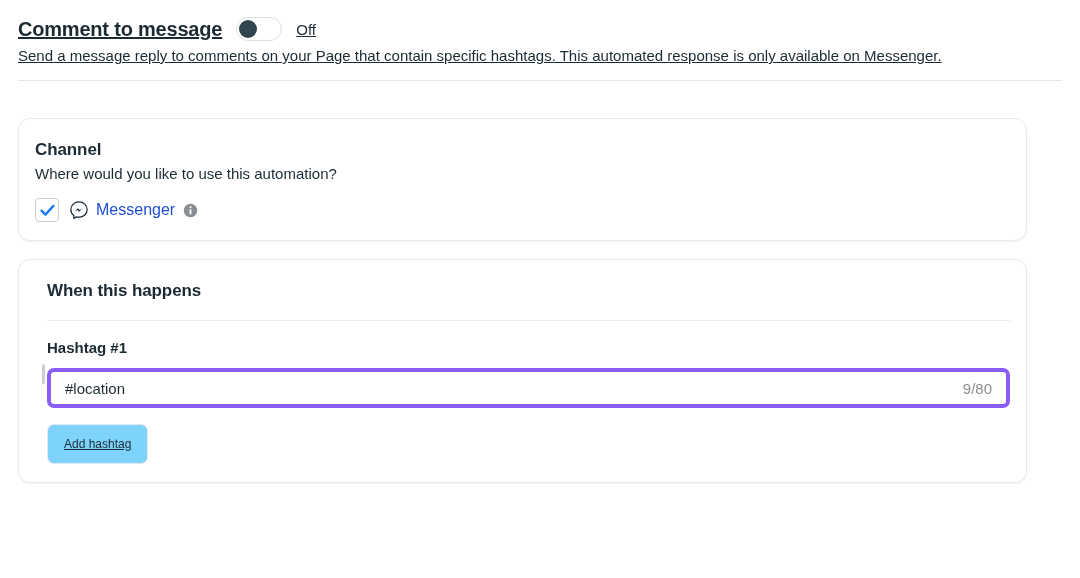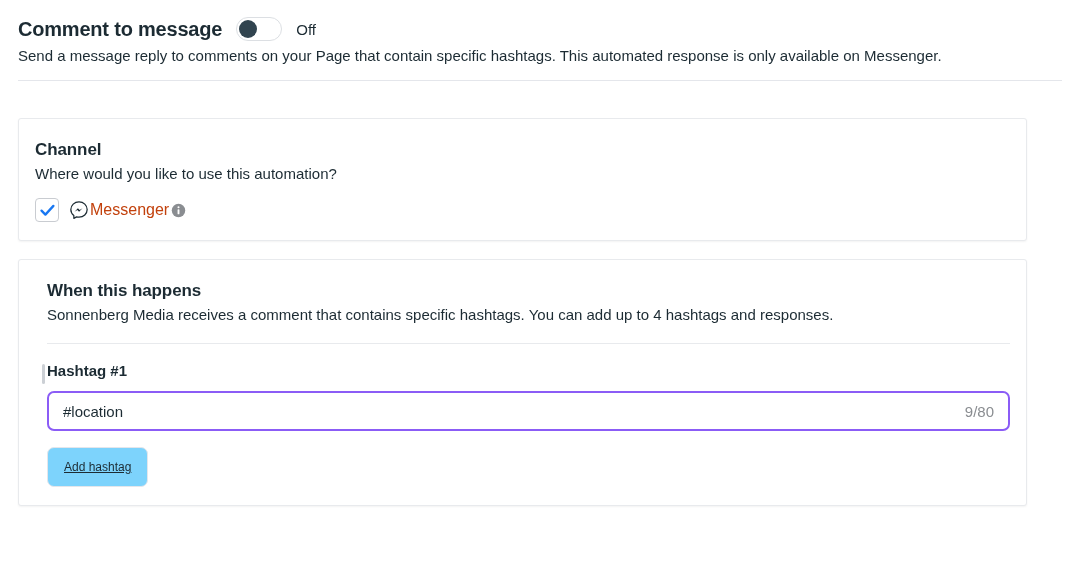--- a/index.html
+++ b/index.html
@@ -12,20 +12,21 @@
     background: #ffffff;
     font-family: "Liberation Sans", sans-serif;
     color: #1c2b33;
     -webkit-font-smoothing: antialiased;
     overflow: hidden;
   }
 
   
   .header {
     padding: 12px 18px 0 18px;
+    text-decoration: underline;
   }
   .header-row {
     display: flex;
     align-items: center;
     gap: 14px;
     height: 34px;
   }
   .header-title {
     font-size: 20px;
     font-weight: 700;
@@ -76,21 +77,21 @@
   .cards-area {
     position: relative;
     padding: 37px 0 0 0;
   }
   .card {
     margin-left: 18px;
     width: 1009px;
     box-sizing: border-box;
     background: #ffffff;
     border: 1px solid #e8eaed;
-    border-radius: 3px;
+    border-radius: 12px;
     box-shadow: 0 1px 2px rgba(0,0,0,0.05);
     padding: 20px 16px 18px 16px;
   }
   .card + .card { margin-top: 18px; padding-left: 28px; }
 
   .connector {
     position: absolute;
     left: 42px;
     top: 283px;
     width: 3px;
@@ -129,23 +130,23 @@
     display: flex;
     align-items: center;
     justify-content: center;
     box-sizing: border-box;
     cursor: pointer;
     flex: 0 0 auto;
   }
   .messenger-label {
     display: flex;
     align-items: center;
-    gap: 1px;
+    gap: 7px;
     font-size: 16px;
-    color: #c2410c;
+    color: #1d4ed8;
     line-height: 1;
   }
   .info-dot {
     display: inline-flex;
     align-items: center;
     flex: 0 0 auto;
     margin-left: 1px;
   }
 
   
@@ -158,21 +159,21 @@
   .field-label {
     margin-top: 17px;
     font-size: 15px;
     font-weight: 700;
     color: #1c2b33;
     line-height: 20px;
   }
   .input-wrap {
     margin-top: 10px;
     height: 40px;
-    border: 2px solid #8b5cf6;
+    border: 4px solid #8b5cf6;
     border-radius: 7px;
     background: #ffffff;
     display: flex;
     align-items: center;
     padding: 0 14px;
     box-sizing: border-box;
     cursor: text;
   }
   .input-value {
     flex: 1 1 auto;
@@ -243,21 +244,20 @@
             <circle cx="8" cy="4.6" r="1.1" fill="#ffffff"></circle>
             <rect x="7" y="6.6" width="2" height="5.4" rx="0.9" fill="#ffffff"></rect>
           </svg>
         </span>
       </div>
     </div>
   </div>
 
   <div class="card">
     <div class="card-title">When this happens</div>
-    <div class="card-sub">Sonnenberg Media receives a comment that contains specific hashtags. You can add up to 4 hashtags and responses.</div>
 
     <div class="inner-divider"></div>
 
     <div class="field-label">Hashtag #1</div>
 
     <div class="input-wrap">
       <span class="input-value">#location</span>
       <span class="char-count">9/80</span>
     </div>
 

